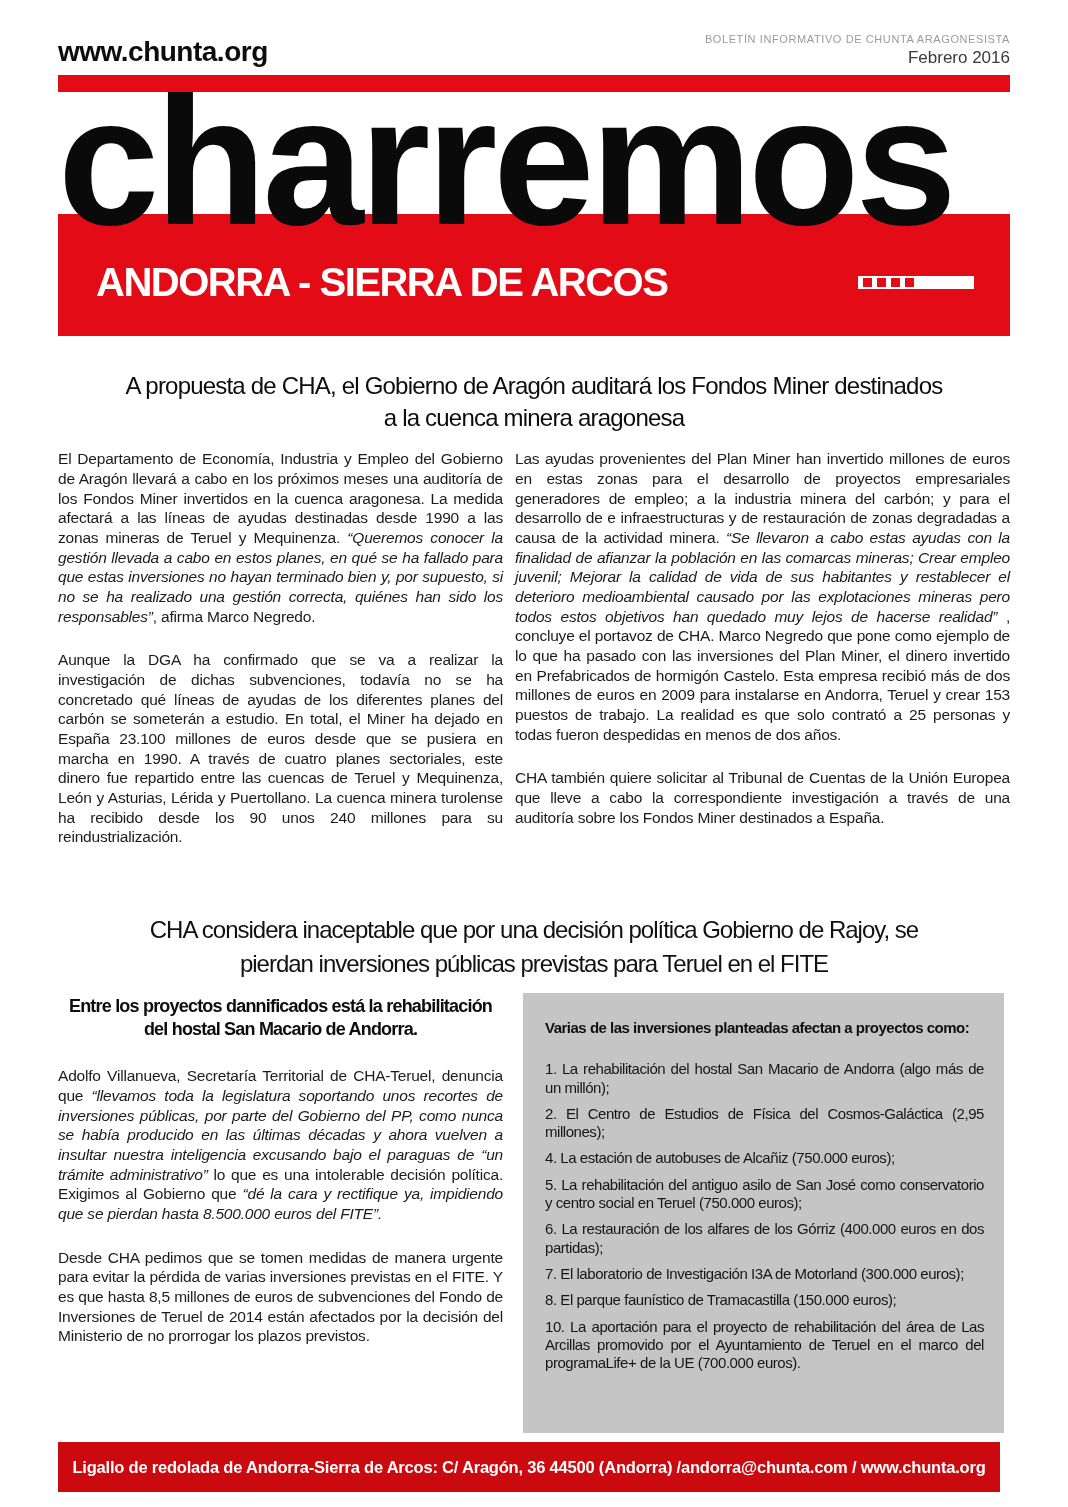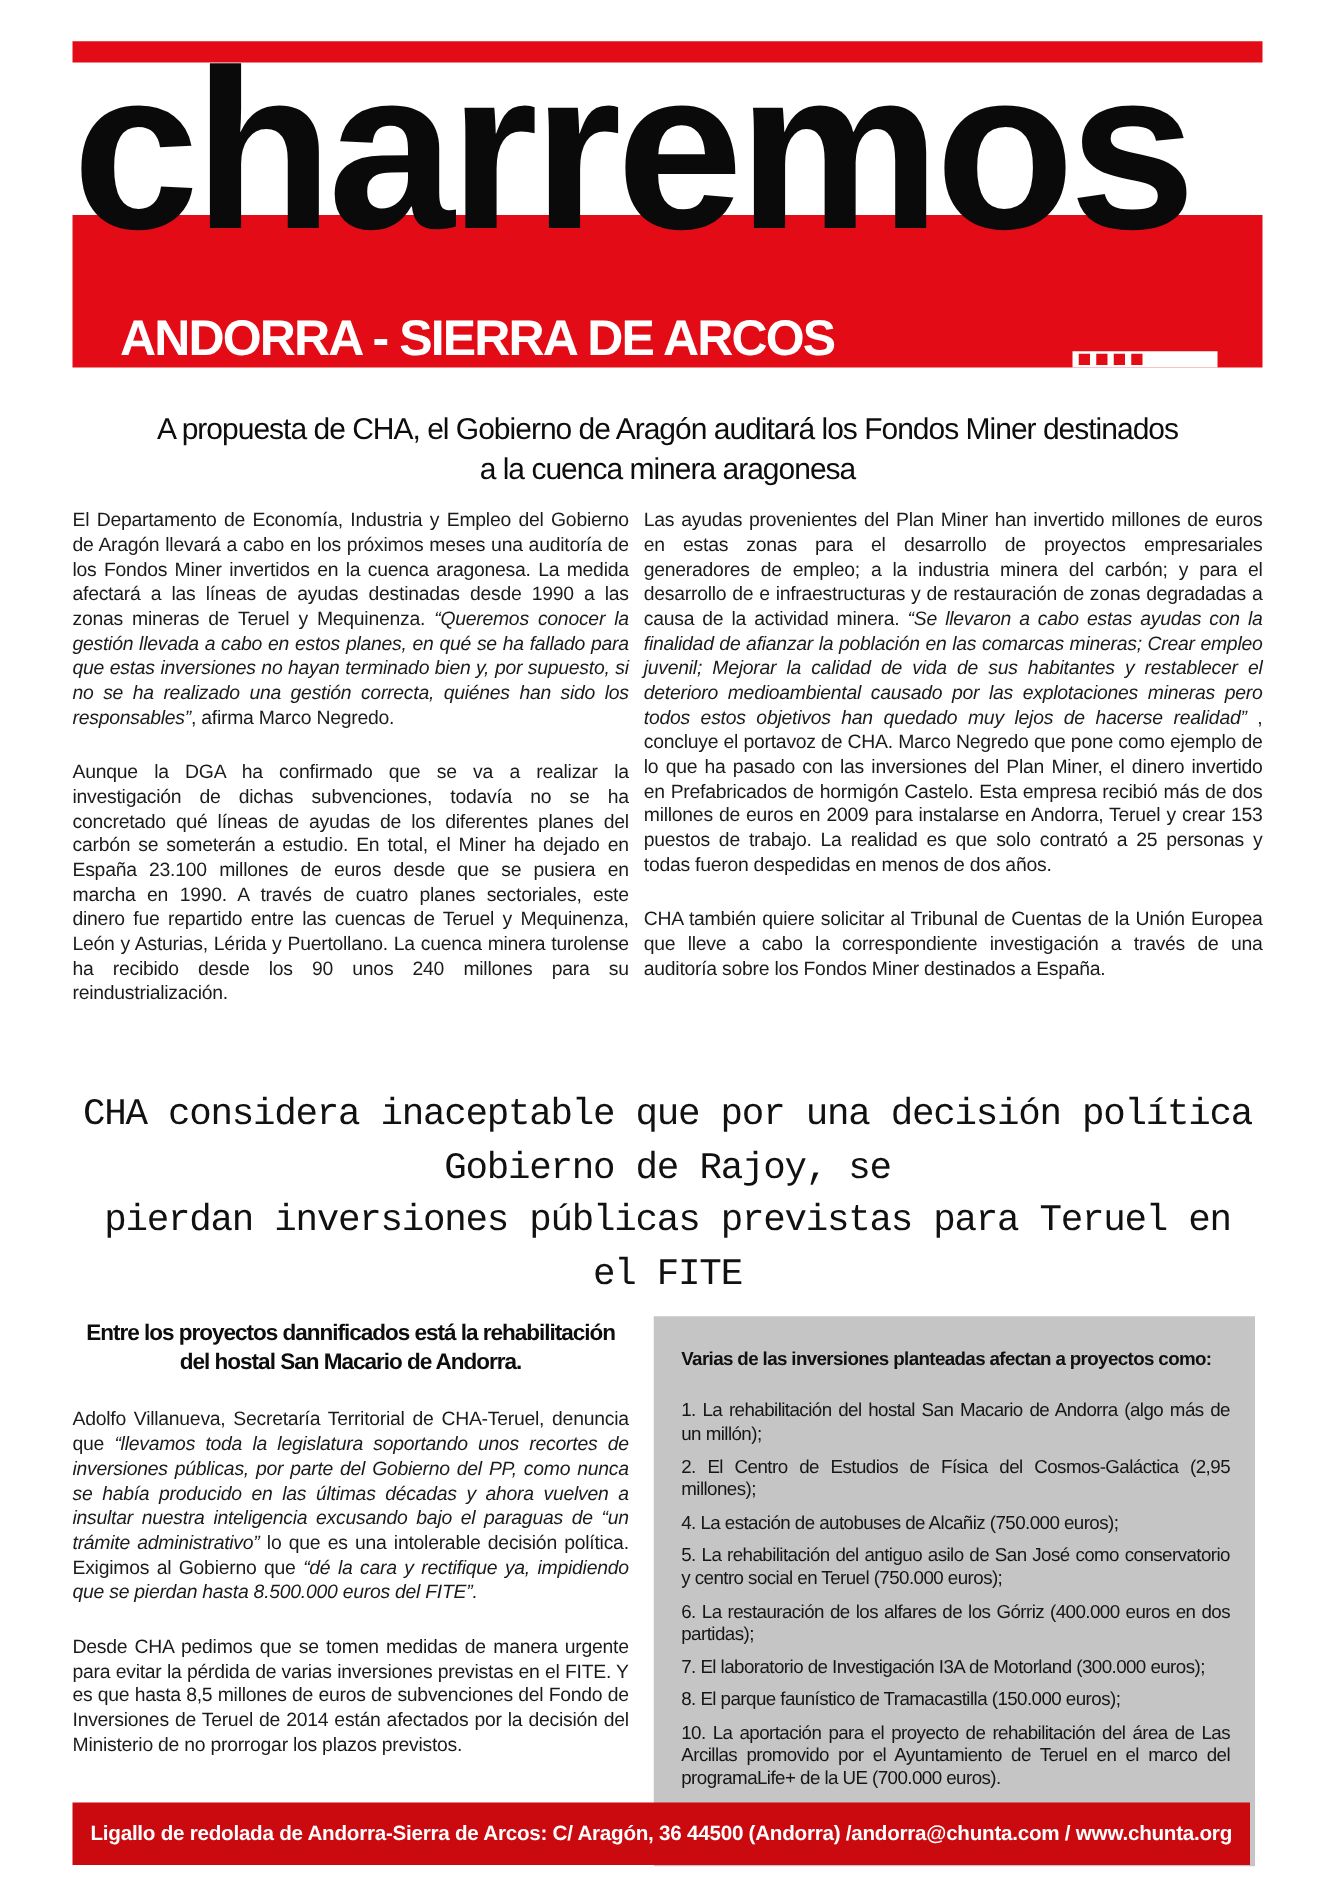--- a/index.html
+++ b/index.html
@@ -29,41 +29,41 @@
   .masthead{margin-top:7px;}
   .red-strip{height:17px;background:var(--red);}
   .mast-white{height:122px;position:relative;}
   .mast-title{
     position:absolute;left:0;bottom:-38px;z-index:2;
     font-size:182px;line-height:1;font-weight:bold;
     letter-spacing:-4px;color:#0a0a0a;white-space:nowrap;
   }
   .red-banner{
     height:122px;background:var(--red);
-    display:flex;align-items:flex-end;justify-content:space-between;
+    display:flex;align-items:center;justify-content:space-between;
     padding:0 36px 0 38px;position:relative;
   }
   .banner-subtitle{
     color:#ffffff;font-weight:bold;font-size:40px;letter-spacing:-1.5px;
     white-space:nowrap;padding-top:14px;
   }
   .cha-logo{display:flex;flex-direction:column;align-items:center;padding-top:10px;}
   .cha-text{color:#ffffff;font-weight:bold;font-size:74px;line-height:0.82;letter-spacing:-4px;}
   .cha-bar{width:116px;height:13px;background:#ffffff;display:flex;align-items:center;gap:5px;padding-left:5px;margin-top:4px;}
   .cha-bar .sq{width:9px;height:9px;background:var(--red);flex:0 0 auto;}
 
   
   .a1-title{margin-top:34px;text-align:center;font-weight:normal;font-size:24px;line-height:1.32;letter-spacing:-0.8px;color:#0d0d0d;}
   .cols1{margin-top:16px;display:grid;grid-template-columns:445px 495px;column-gap:12px;}
   .body-col{font-size:15.5px;line-height:1.27;text-align:justify;letter-spacing:-0.2px;color:#1b1b1b;}
   .body-p{margin-bottom:24px;}
   .it{font-style:italic;}
 
   
-  .a2-title{margin-top:42px;text-align:center;font-weight:normal;font-size:30px;line-height:1.42;letter-spacing:-1px;color:#111111;font-family:Liberation Mono, monospace;}
+  .a2-title{margin-top:42px;text-align:center;font-weight:normal;font-size:24px;line-height:1.42;letter-spacing:-1px;color:#111111;}
   .cols2{margin-top:12px;display:grid;grid-template-columns:445px 481px;column-gap:20px;}
   .a2-subhead{text-align:center;font-weight:bold;font-size:18px;line-height:1.25;letter-spacing:-0.8px;margin:2px 10px 26px 10px;color:#0d0d0d;}
 
   .gray-box{
     background:var(--gray-box);
     min-height:440px;
     padding:26px 20px 20px 22px;
   }
   .box-title{font-weight:bold;font-size:15px;letter-spacing:-0.5px;color:#101010;margin-bottom:24px;}
   .box-item{font-size:15px;line-height:1.22;letter-spacing:-0.45px;color:#161616;margin-bottom:8px;text-align:justify;}
@@ -74,20 +74,27 @@
     background:var(--footer-red);
     display:flex;align-items:center;justify-content:center;
   }
   .footer-text{color:#ffffff;font-weight:bold;font-size:16.5px;letter-spacing:-0.2px;text-align:center;}
 </style>
 </head>
 <body>
 
 <div class="content">
 
+  <div class="top-row">
+    <div class="site-url">www.chunta.org</div>
+    <div class="top-right">
+      <div class="bulletin-line">BOLETÍN INFORMATIVO DE CHUNTA ARAGONESISTA</div>
+      <div class="issue-date">Febrero 2016</div>
+    </div>
+  </div>
 
   <div class="masthead">
     <div class="red-strip"></div>
     <div class="mast-white">
       <div class="mast-title">charremos</div>
     </div>
     <div class="red-banner">
       <div class="banner-subtitle">ANDORRA - SIERRA DE ARCOS</div>
       <div class="cha-logo">
         <div class="cha-bar">

